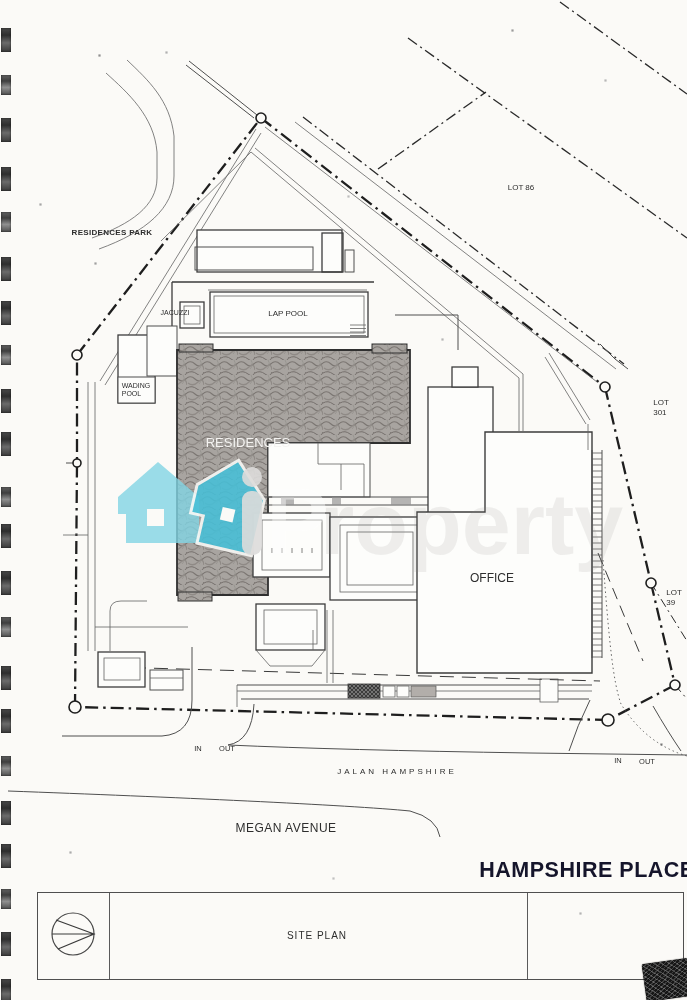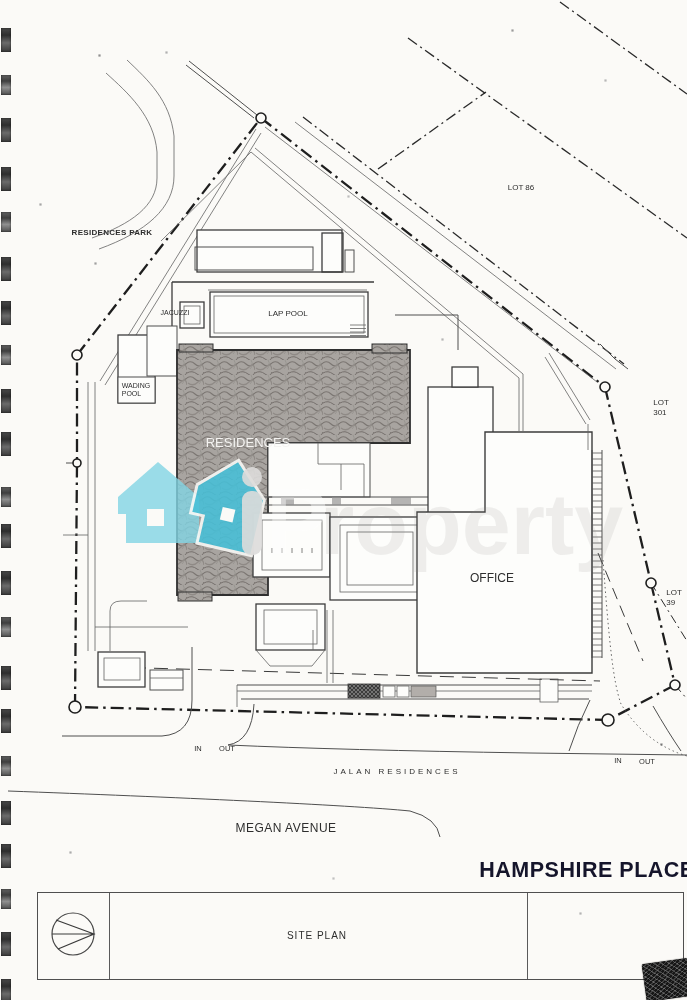--- a/index.html
+++ b/index.html
@@ -273,21 +273,21 @@
   <div class="lbl" style="left:136px;top:390px;font-size:7px">
     <div>WADING</div>
     <div>POOL</div>
   </div>
   <div class="lbl" style="left:248px;top:443px;font-size:13px;color:#f4f3f1">RESIDENCES</div>
   <div class="lbl" style="left:492px;top:578px;font-size:12px">OFFICE</div>
   <div class="lbl" style="left:198px;top:748px;font-size:7.5px">IN</div>
   <div class="lbl" style="left:227px;top:748px;font-size:7.5px">OUT</div>
   <div class="lbl" style="left:618px;top:760px;font-size:7.5px">IN</div>
   <div class="lbl" style="left:647px;top:761px;font-size:7.5px">OUT</div>
-  <div class="lbl" style="left:397px;top:772px;font-size:8px;letter-spacing:3px">JALAN RESIDENCES</div>
+  <div class="lbl" style="left:397px;top:772px;font-size:8px;letter-spacing:3px">JALAN HAMPSHIRE</div>
   <div class="lbl" style="left:286px;top:828px;font-size:12px;letter-spacing:.5px">MEGAN AVENUE</div>
 
   <div class="lbl title" style="left:587px;top:871px">HAMPSHIRE PLACE</div>
 
   <div class="tblock">
     <div class="tdiv" style="left:71px"></div>
     <div class="tdiv" style="left:489px"></div>
   </div>
   <svg width="54" height="52" style="position:absolute;left:46px;top:908px">
     <circle cx="27" cy="26" r="21" fill="none" stroke="#474747" stroke-width="1.2"></circle>

